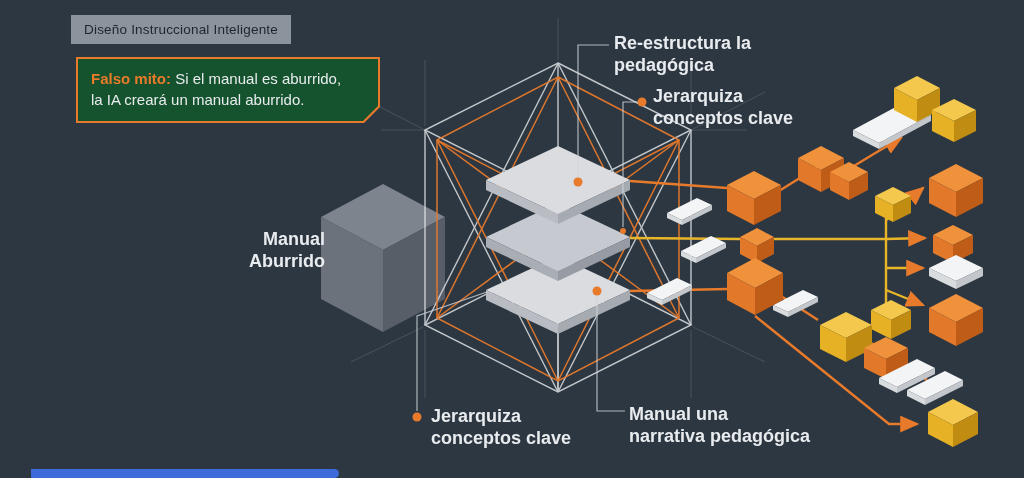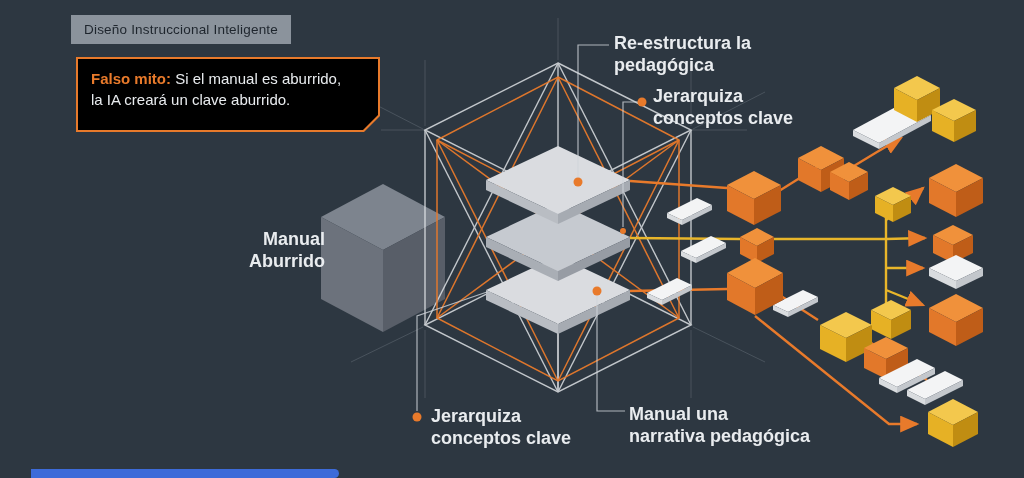--- a/index.html
+++ b/index.html
@@ -19,23 +19,23 @@
     color:var(--badge-text,#1e252d);
     font-size:13.5px;letter-spacing:.2px;
   }
   .callout{
     left:45px;top:57px;width:304px;
     background:var(--orange,#e87a2b);
     clip-path:polygon(0 0,100% 0,100% calc(100% - 16px),calc(100% - 16px) 100%,0 100%);
     padding:2px;box-sizing:border-box;
   }
   .callout-inner{
-    background:#000000;
+    background:#14532d;
     clip-path:polygon(0 0,100% 0,100% calc(100% - 15px),calc(100% - 15px) 100%,0 100%);
-    padding:9px 13px 20px 13px;
+    padding:9px 13px 11px 13px;
     font-size:15px;line-height:1.4;color:var(--text-light,#e7eaee);
   }
   .callout-inner .hl{color:var(--orange,#e87a2b);font-weight:700;}
   .callout-inner .l2{display:block;}
   .label{
     color:var(--text-light,#edf0f3);
     font-weight:700;font-size:18px;line-height:1.22;
   }
   .label span{display:block;}
   .lbl-input{left:218px;top:229px;text-align:right;}
@@ -262,21 +262,21 @@
     </g>
   </svg>
 
   <div class="overlay badge">
     <span>Diseño Instruccional Inteligente</span>
   </div>
 
   <div class="overlay callout">
     <div class="callout-inner">
       <span class="hl">Falso mito:</span><span> Si el manual es aburrido,</span>
-      <span class="l2">la IA creará un clave aburrido.</span>
+      <span class="l2">la IA creará un manual aburrido.</span>
     </div>
   </div>
 
   <div class="overlay label lbl-input">
     <span>Manual</span>
     <span>Aburrido</span>
   </div>
 
   <div class="overlay label lbl-top">
     <span>Re-estructura la</span>

